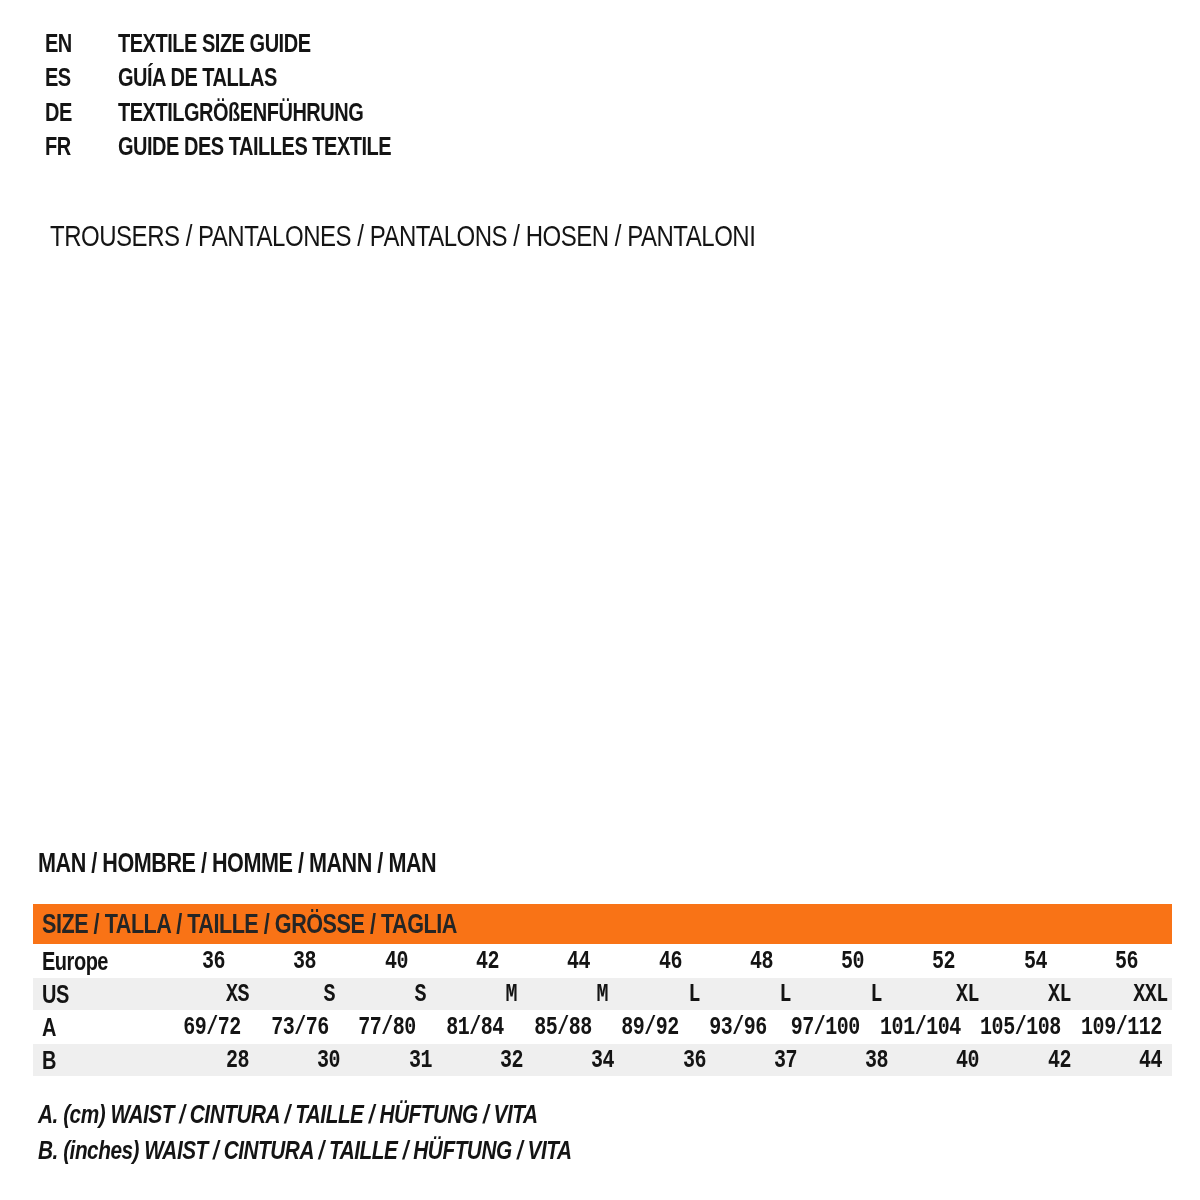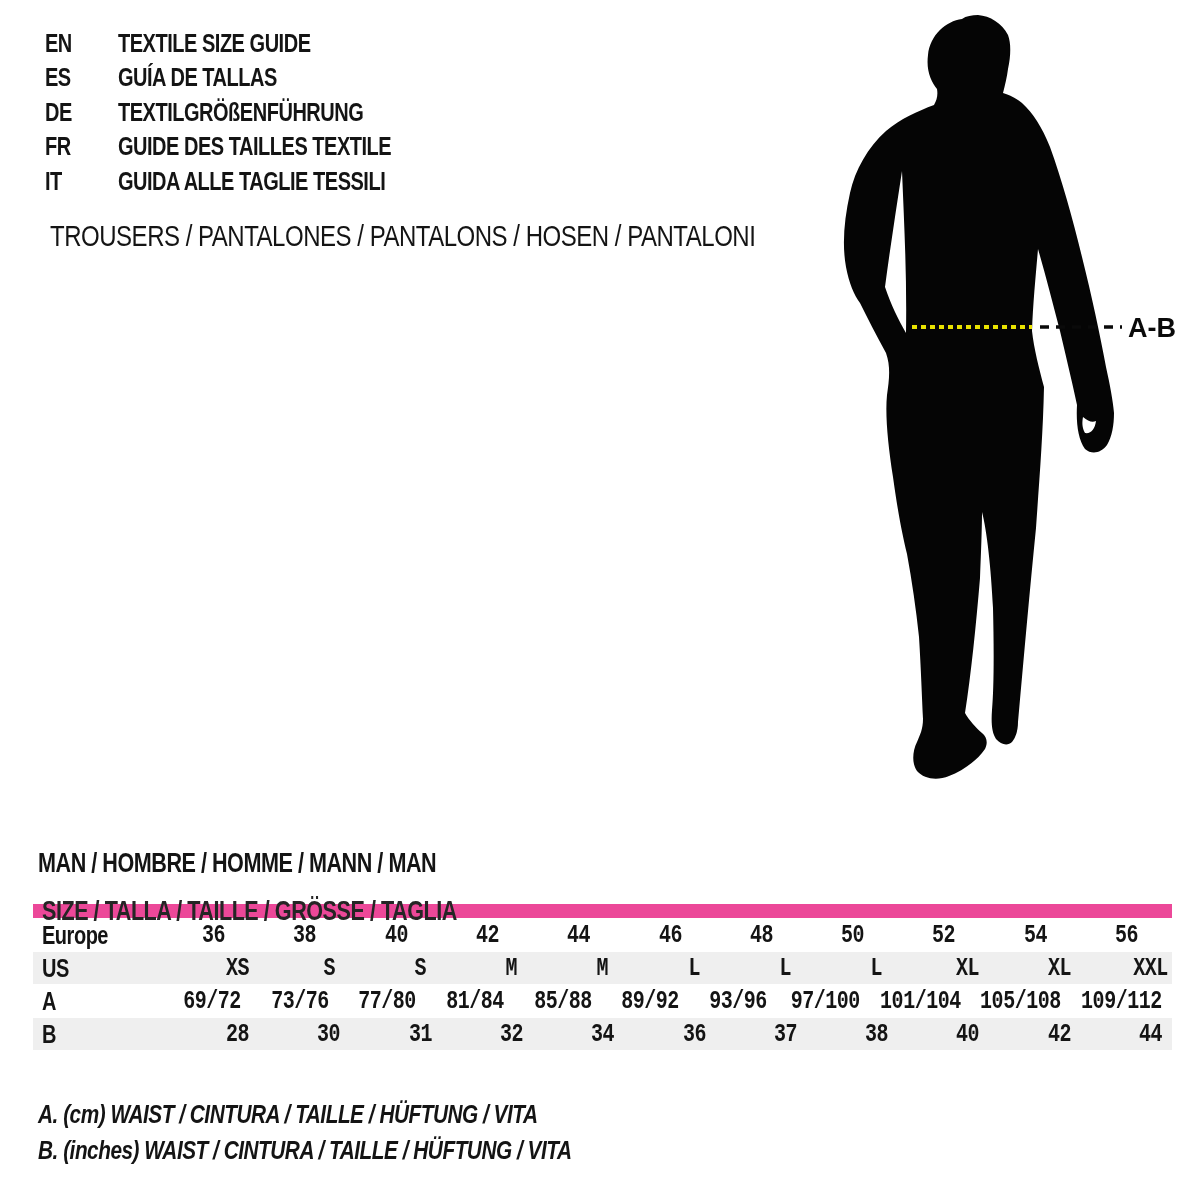--- a/index.html
+++ b/index.html
@@ -14,21 +14,21 @@
   .lang-row{display:flex;height:34.5px;align-items:center;font-size:25px;font-weight:700;}
   .lang-code{width:73px;}
   
   .category{position:absolute;left:42px;top:219px;font-size:30px;font-weight:400;line-height:34px;margin-left:8px;}
   
   .figure{position:absolute;left:840px;top:5px;width:360px;height:780px;}
   
   .section-heading{position:absolute;left:38px;top:848px;font-size:27px;font-weight:700;line-height:30px;}
   
   .size-table{position:absolute;left:33px;top:904px;width:1139px;}
-  .t-header{height:14px;background:#ec4899;display:flex;align-items:center;
+  .t-header{height:40px;background:#f97316;display:flex;align-items:center;
             padding-left:9px;box-sizing:border-box;font-size:27px;font-weight:700;color:#252525;}
   .t-row{display:flex;height:32px;margin-top:1px;align-items:center;
          font-size:25px;font-weight:700;}
   .t-row.alt{background:#efefef;gap:48px;}
   .t-label{width:135px;padding-left:9px;box-sizing:border-box;}
   .t-cell{flex:1;display:flex;justify-content:center;align-items:center;font-family:Liberation Mono, monospace;}
   .t-cell .cnd{transform-origin:50% 50%;}
   
   .footnotes{position:absolute;left:38px;top:1096px;font-size:26px;font-weight:700;}
   .footnote{height:36px;line-height:36px;font-style:italic;}
@@ -48,96 +48,26 @@
         <span class="lang-label"><span class="cnd">GUÍA DE TALLAS</span></span>
       </div>
       <div class="lang-row">
         <span class="lang-code"><span class="cnd">DE</span></span>
         <span class="lang-label"><span class="cnd">TEXTILGRÖßENFÜHRUNG</span></span>
       </div>
       <div class="lang-row">
         <span class="lang-code"><span class="cnd">FR</span></span>
         <span class="lang-label"><span class="cnd">GUIDE DES TAILLES TEXTILE</span></span>
       </div>
-      <div class="lang-row">
-        <span class="lang-code"><span class="cnd">IT</span></span>
-        <span class="lang-label"><span class="cnd">GUIDA ALLE TAGLIE TESSILI</span></span>
-      </div>
     </div>
 
   <div class="category">
     <span class="cnd">TROUSERS / PANTALONES / PANTALONS / HOSEN / PANTALONI</span>
   </div>
 
-  <div class="figure">
-    <svg width="360" height="780" viewBox="0 0 360 780" xmlns="http://www.w3.org/2000/svg">
-      <path fill="#050505" d="
-        M 122,14
-        C 106,16 90,30 88,50
-        C 86,66 91,76 97,84
-        C 98,90 97,95 94,100
-        C 78,106 60,114 46,126
-        C 28,142 15,165 10,188
-        C 4,215 2,240 6,262
-        C 9,278 14,290 20,298
-        C 28,314 36,330 46,348
-        C 51,362 49,376 47,390
-        C 45,410 48,440 53,472
-        C 58,508 62,528 67,549
-        C 72,576 76,604 79,632
-        C 81,664 82,694 83,714
-        C 83,724 80,730 77,737
-        C 72,747 72,759 77,766
-        C 84,774 97,776 109,771
-        C 122,766 137,756 145,744
-        C 148,738 147,732 142,728
-        C 136,723 129,715 125,708
-        C 131,669 136,621 140,573
-        C 141,549 142,523 142,507
-        C 147,526 151,563 153,603
-        C 154,643 154,683 152,705
-        C 151,719 152,728 156,734
-        C 161,740 168,741 172,737
-        C 176,732 178,725 178,717
-        C 184,649 190,583 196,523
-        C 199,479 203,431 204,382
-        C 199,363 194,344 192,326
-        C 193,298 196,268 198,244
-        C 205,268 212,295 220,326
-        C 228,360 234,385 237,400
-        C 236,418 238,434 245,444
-        C 252,450 261,448 267,440
-        C 272,432 274,420 274,408
-        C 273,396 270,380 266,362
-        C 260,330 252,292 242,252
-        C 233,215 222,175 210,142
-        C 202,122 193,108 182,98
-        C 176,93 169,90 163,88
-        C 165,80 167,72 168,64
-        C 171,50 171,38 168,30
-        C 162,18 150,11 138,10
-        C 132,10 126,11 122,14
-        Z"></path>
-      <path fill="#ffffff" d="
-        M 62,166
-        C 56,205 50,244 45,282
-        C 51,300 58,314 66,328
-        C 67,272 64,215 62,166
-        Z"></path>
-      <path fill="#ffffff" d="
-        M 243,412
-        C 248,416 252,418 256,416
-        C 255,424 251,429 245,428
-        C 242,423 242,417 243,412
-        Z"></path>
-      <line x1="72" y1="322" x2="192" y2="322" stroke="#e9e300" stroke-width="4" stroke-dasharray="5 4"></line>
-      <line x1="200" y1="322" x2="282" y2="322" stroke="#0a0a0a" stroke-width="3.5" stroke-dasharray="9 7"></line>
-      <text x="288" y="332" font-size="27" font-weight="bold" font-family="Liberation Sans, sans-serif" fill="#0a0a0a">A-B</text>
-    </svg>
-  </div>
 
   <div class="section-heading">
     <span class="cnd">MAN / HOMBRE / HOMME / MANN / MAN</span>
   </div>
 
   <div class="size-table">
     <div class="t-header">
       <span class="cnd">SIZE / TALLA / TAILLE / GRÖSSE / TAGLIA</span>
     </div>
     <div id="t-rows">

